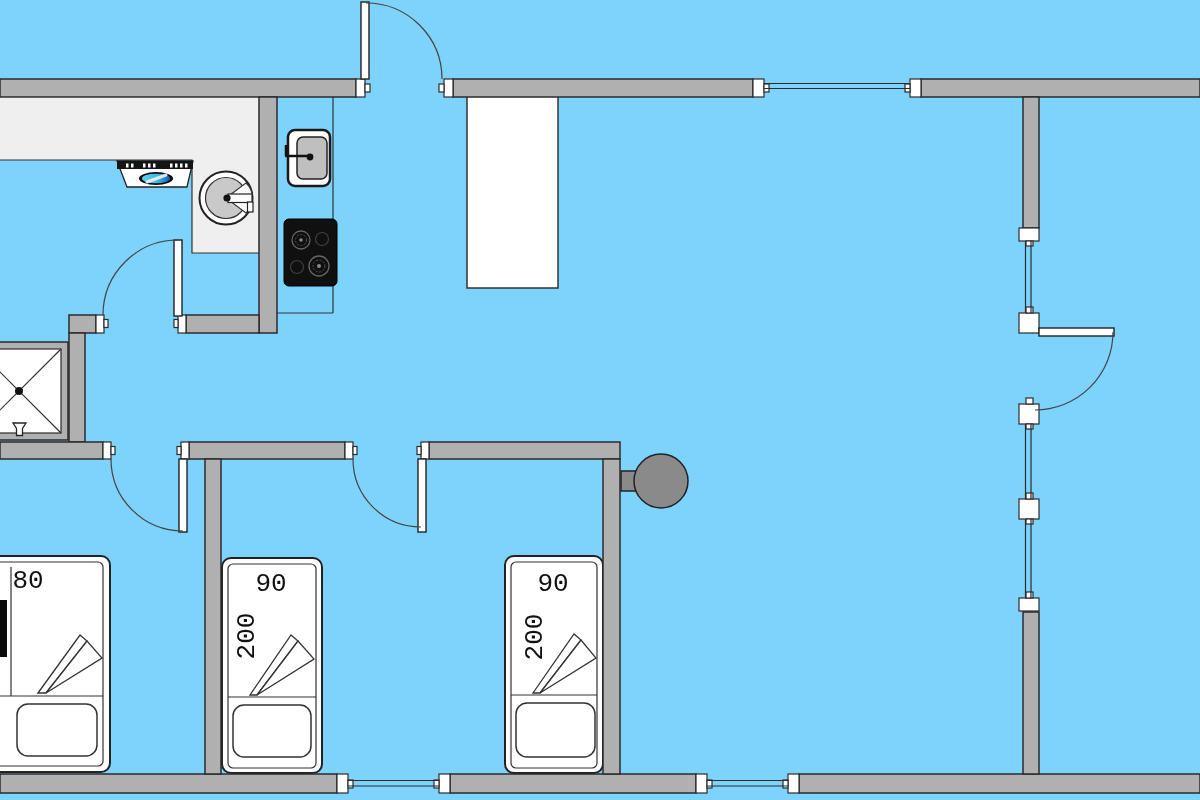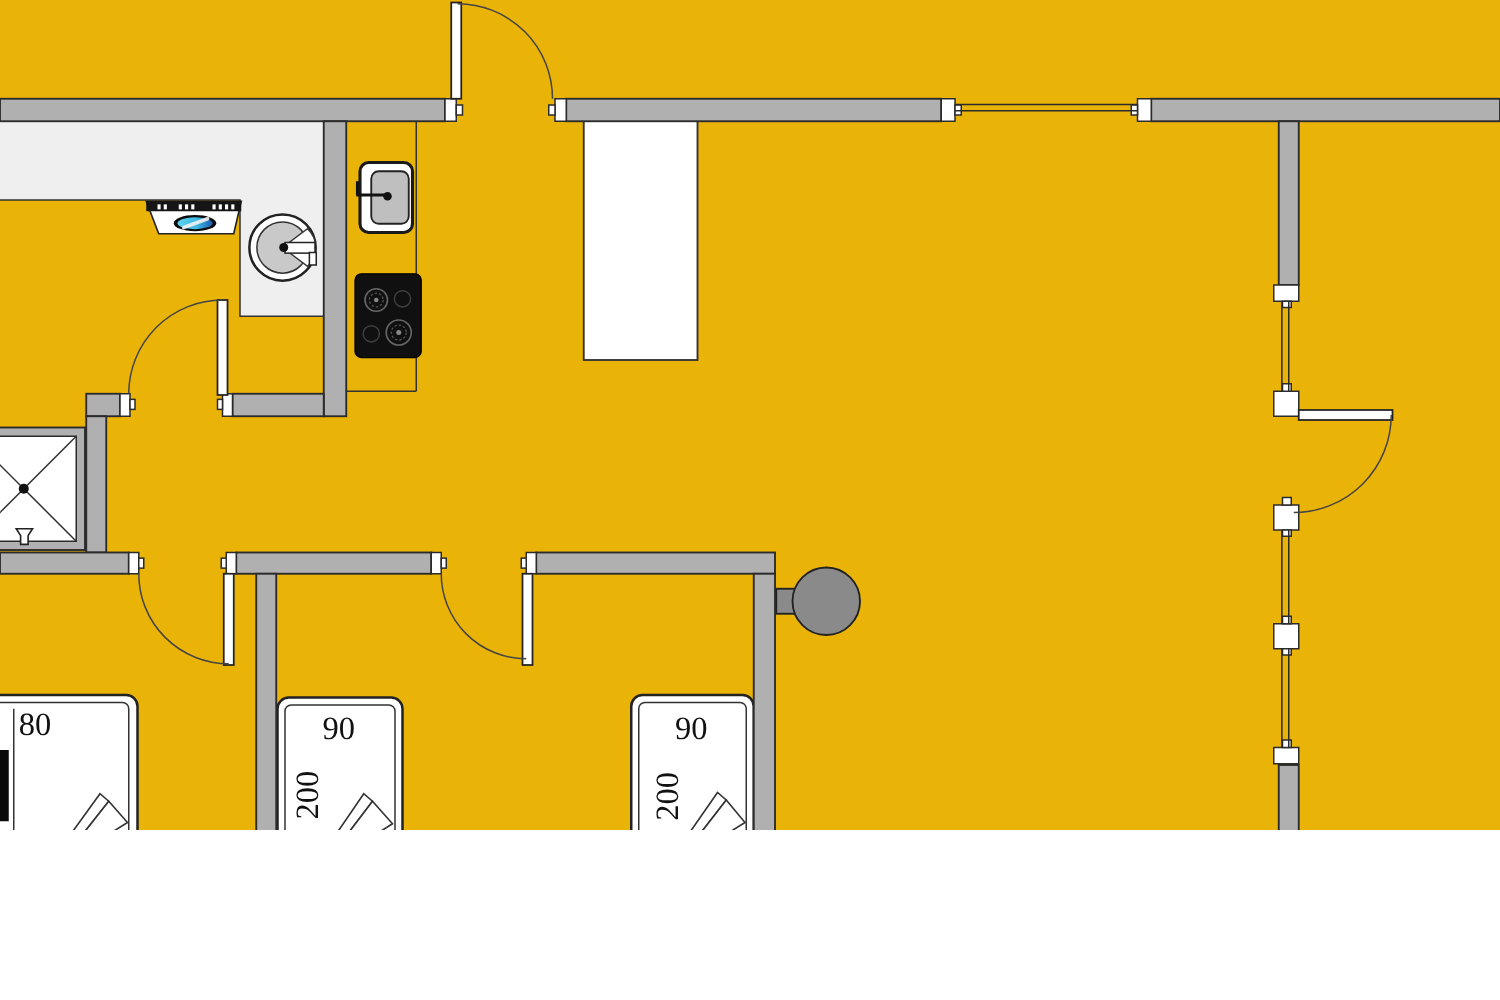--- a/index.html
+++ b/index.html
@@ -1,17 +1,17 @@
 <!DOCTYPE html>
 <html><head>
 <meta charset="utf-8">
 <style>
   html,body{margin:0;padding:0;background:#fff;}
-  .stage{position:relative;width:1200px;height:664px;background:#eab308;overflow:hidden;
-         font-family:Liberation Serif, serif;}
+  .stage{position:relative;width:1200px;height:800px;background:#7dd3fc;overflow:hidden;
+         font-family:Liberation Mono, monospace;}
   svg{display:block}
   .wall{fill:#b0b0b0;stroke:#2b2b2b;stroke-width:1.5;}
   .cap{fill:#ffffff;stroke:#2b2b2b;stroke-width:1.2;}
   .glass{stroke:#2b2b2b;stroke-width:1.2;}
   .thin{stroke:#333;stroke-width:1.2;fill:none;}
   .door-panel{fill:#ffffff;stroke:#222;stroke-width:1.4;}
   .door-arc{fill:none;stroke:#444;stroke-width:1.2;}
   .dim{font-size:26px;fill:#111;}
 </style>
 </head>

